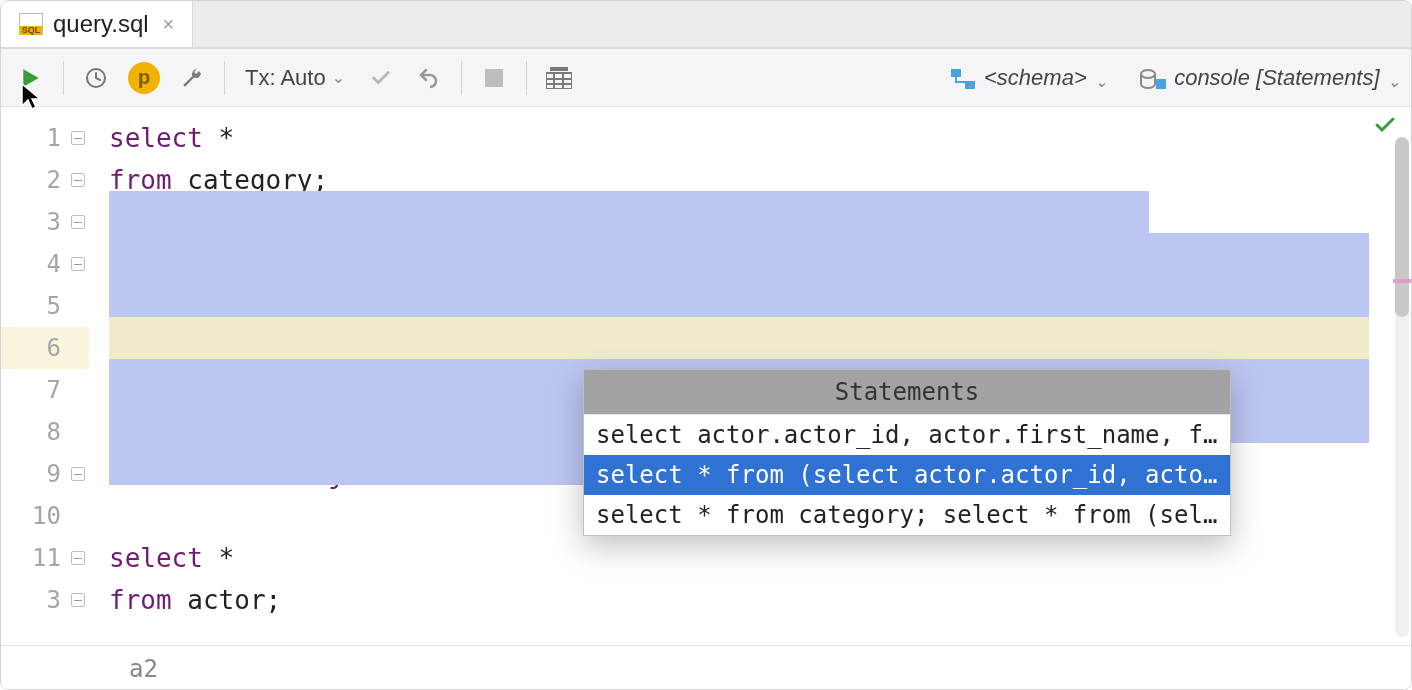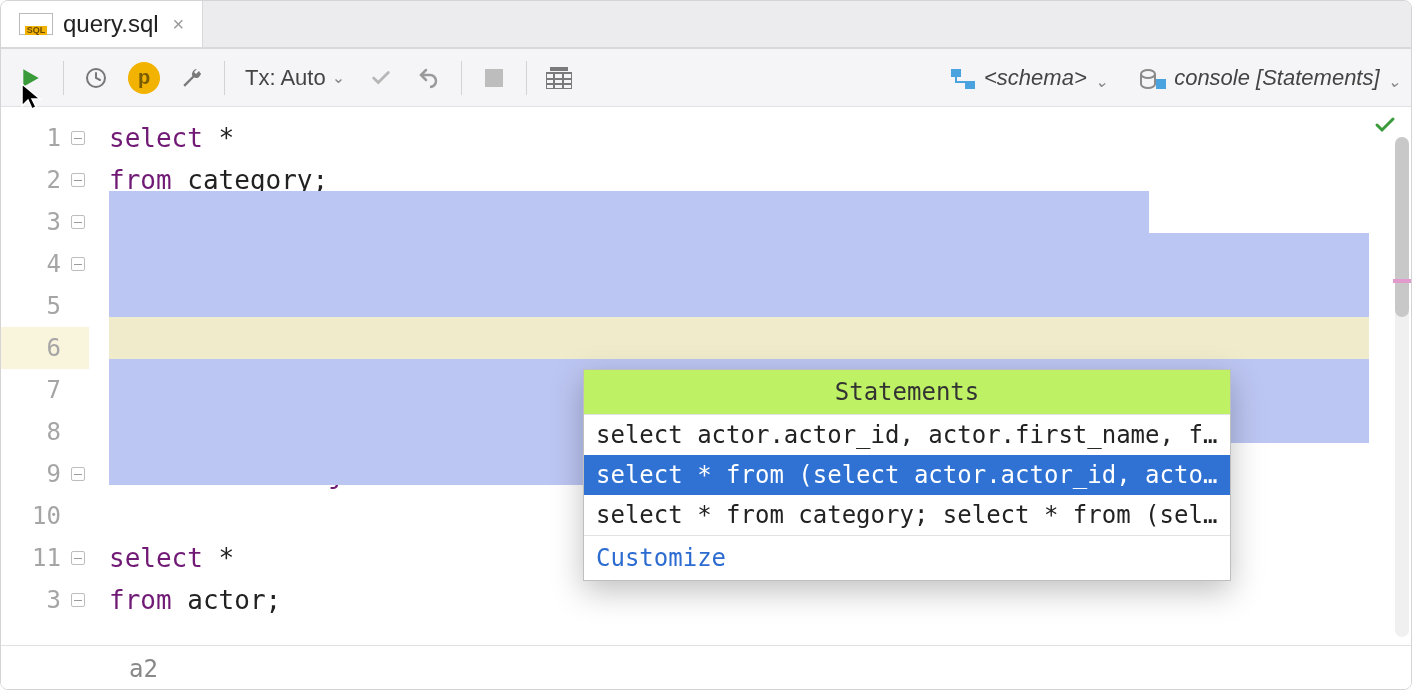--- a/index.html
+++ b/index.html
@@ -2,21 +2,21 @@
 <html><head>
 <meta charset="utf-8">
 <style>
   * { box-sizing: border-box; margin: 0; padding: 0; }
   html, body { width: 1412px; height: 690px; font-family: -apple-system, "Segoe UI", Arial, sans-serif; background: #fff; overflow: hidden; }
   body { border: 1px solid #d4d4d4; border-radius: 8px; }
 
   
   .tabbar { height: 48px; background: #ececee; border-bottom: 2px solid #d9d9db; display: flex; align-items: stretch; }
   .tab { display: flex; align-items: center; gap: 10px; padding: 0 18px; background: #fff; border-right: 1px solid #d9d9db; border-top-left-radius: 6px; font-size: 24px; color: #222; }
-  .tab .sql-icon { width: 34px; height: 22px; display: inline-flex; align-items: flex-end; justify-content: center; font-size: 9px; font-weight: bold; color: #6b4a00; position: relative; }
+  .tab .sql-icon { width: 24px; height: 22px; display: inline-flex; align-items: flex-end; justify-content: center; font-size: 9px; font-weight: bold; color: #6b4a00; position: relative; }
   .tab .sql-icon::before { content:""; position:absolute; inset:0; background:#fff; border:1px solid #bbb; }
   .tab .sql-icon span { position: relative; background:#f2b200; padding:0 2px; line-height:1; }
   .tab .close { color:#999; font-size:20px; margin-left:4px; cursor:pointer; }
 
   
   .toolbar { height: 58px; background: #f5f5f7; border-bottom: 1px solid #e2e2e4; display:flex; align-items:center; padding: 0 10px; gap: 8px; font-size: 22px; color:#4c4c4c; }
   .tbtn { width:40px; height:40px; display:inline-flex; align-items:center; justify-content:center; border-radius:4px; cursor:pointer; color:#777; }
   .tsep { width:1px; height:34px; background:#d3d3d5; margin:0 4px; }
   .tx { display:flex; align-items:center; gap:6px; cursor:pointer; color:#444; padding:0 8px; }
   .p-badge { width:32px;height:32px;border-radius:50%; background:#f2b200; color:#7a5d00; font-weight:600; display:inline-flex;align-items:center;justify-content:center; font-size:20px; }
@@ -32,21 +32,21 @@
   .fold::before { content:""; position:absolute; left:2px; right:2px; top:50%; height:1px; background:#9b9b9b; }
   .code { flex:1; padding:10px 0 0 20px; font-family:"SF Mono", Menlo, Consolas, monospace; font-size:26px; position:relative; }
   .cline { height:42px; display:flex; align-items:center; white-space:pre; }
   .kw { color:#701a75; }
   .ident { color:#b322b3; }
   .txtc { color:#222; }
   .sel { position:absolute; left:20px; height:42px; background:#bcc6f2; }
 
   
   .popup { position:absolute; top:262px; left:494px; width:648px; background:#fff; border:1px solid #bfbfbf; box-shadow:0 10px 30px rgba(0,0,0,.25); font-size:24px; }
-  .popup-title { text-align:center; padding:8px 0; color:#333; background:#bef264; border-bottom:1px solid #e2e2e4; }
+  .popup-title { text-align:center; padding:8px 0; color:#333; background:#a3a3a3; border-bottom:1px solid #e2e2e4; }
   .popup-item { padding:6px 12px; color:#222; cursor:pointer; white-space:nowrap; overflow:hidden; text-overflow:ellipsis; }
   .popup-item.sel-item { background:#2f72d4; color:#fff; }
   .popup-customize { padding:8px 12px; color:#2c6bd0; border-top:1px solid #e2e2e4; cursor:pointer; }
 
   
   .check { position:absolute; top:6px; right:14px; color:#3a9b3a; }
   .scrollbar { position:absolute; right:2px; top:30px; width:14px; height:500px; background:#f0f0f0; border-radius:7px; }
   .scroll-thumb { position:absolute; right:2px; top:30px; width:14px; height:180px; background:#c8c8c8; border-radius:7px; }
   .pinkmark { position:absolute; right:0; top:172px; width:18px; height:4px; background:#e39bcf; }
 
@@ -218,21 +218,20 @@
     <div class="cline"><span class="txtc">              </span><span class="kw">join</span><span class="txtc"> act</span></div>
     <div class="cline"></div>
     <div class="cline"><span class="kw">select</span><span class="txtc"> *</span></div>
     <div class="cline"><span class="kw">from</span><span class="txtc"> actor;</span></div>
 
     <div class="popup">
       <div class="popup-title">Statements</div>
       <div class="popup-item">select actor.actor_id, actor.first_name, fa.film_i...</div>
       <div class="popup-item sel-item">select * from (select actor.actor_id, actor.first_...</div>
       <div class="popup-item">select * from category; select * from (select acto...</div>
-      <div class="popup-customize">Customize</div>
     </div>
   </div>
 
   <span class="check">
     <svg width="24" height="24" viewBox="0 0 24 24">
         <path d="M4 12l5 5L20 6" stroke="#3a9b3a" stroke-width="3" fill="none" stroke-linecap="round"></path>
       </svg>
   </span>
   <div class="scrollbar"></div>
   <div class="scroll-thumb"></div>

